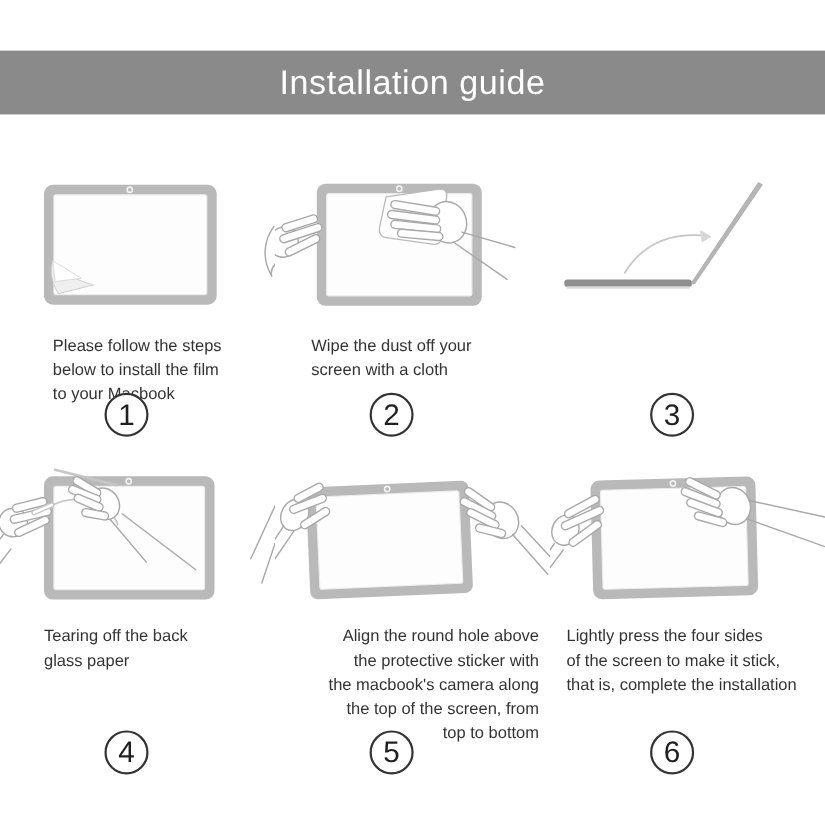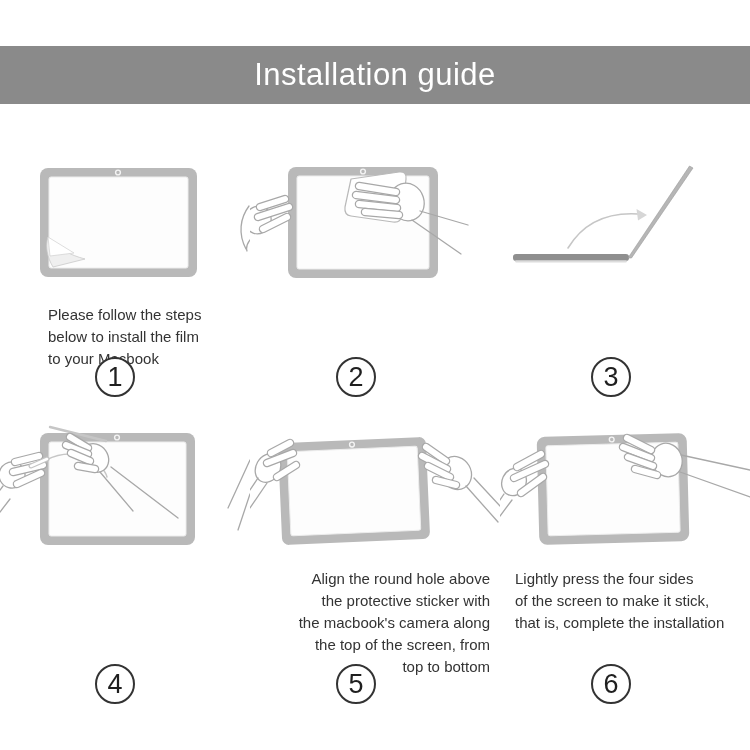--- a/index.html
+++ b/index.html
@@ -110,20 +110,22 @@
       <g>
         <ellipse class="palm" cx="8" cy="70" rx="13" ry="14" transform="rotate(20 8 70)"></ellipse>
         <line class="fo" x1="10" y1="57" x2="35" y2="49"></line>
           <line class="fi" x1="10" y1="57" x2="35" y2="49"></line>
         <line class="fo" x1="8" y1="67" x2="39" y2="57"></line>
           <line class="fi" x1="8" y1="67" x2="39" y2="57"></line>
         <line class="fo" x1="13" y1="79" x2="37" y2="67"></line>
           <line class="fi" x1="13" y1="79" x2="37" y2="67"></line>
       </g>
     </svg>
+    <p class="caption cap-l33">Wipe the dust off your
+screen with a cloth</p>
     <div class="stepnum num-c2">2</div>
   </section>
 
   <section class="cell r1 c3">
     <svg class="illus" width="250" height="135" viewBox="0 0 250 135" aria-label="laptop-opened-to-wide-angle-arrow">
       <g>
         <rect x="13" y="104" width="116" height="7" rx="3" fill="#8f8f8f"></rect>
         <rect x="15" y="110.2" width="112" height="2.2" rx="1.1" fill="#dcdcdc"></rect>
         <path d="M128,108 L131.5,108 L193,18 L189.5,16 Z" fill="#b6b6b6" stroke="#9b9b9b" stroke-width="0.6"></path>
       </g>
@@ -168,20 +170,22 @@
         <line x1="31" y1="46" x2="47" y2="39" stroke="#c4c4c4" stroke-width="5" stroke-linecap="round"></line>
         <line x1="31" y1="46" x2="47" y2="39" stroke="#ffffff" stroke-width="2.5" stroke-linecap="round"></line>
         <path class="thin" d="M3,66 L0,70"></path>
         <path class="thin" d="M0,92 L10,79"></path>
       </g>
       <g>
         <path class="thin" d="M250,40 L228,88"></path>
         <path class="thin" d="M250,74 L238,110"></path>
       </g>
     </svg>
+    <p class="caption cap-l40">Tearing off the back
+glass paper</p>
     <div class="stepnum num-c1">4</div>
   </section>
 
   <section class="cell r2 c2">
     <svg class="illus" width="250" height="130" viewBox="0 0 250 130" aria-label="two-hands-aligning-film-to-screen">
       <g transform="rotate(-2.5 104 71)">
         <rect class="fr" x="30" y="20" width="148" height="102" rx="7"></rect>
         <rect class="scr" x="39" y="29" width="130" height="84" rx="2"></rect>
         <circle class="cam" cx="104" cy="24.5" r="2.4"></circle>
       </g>

